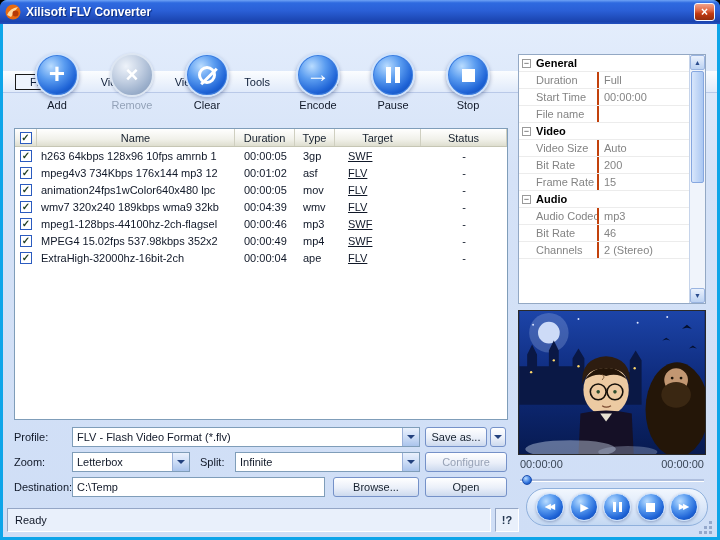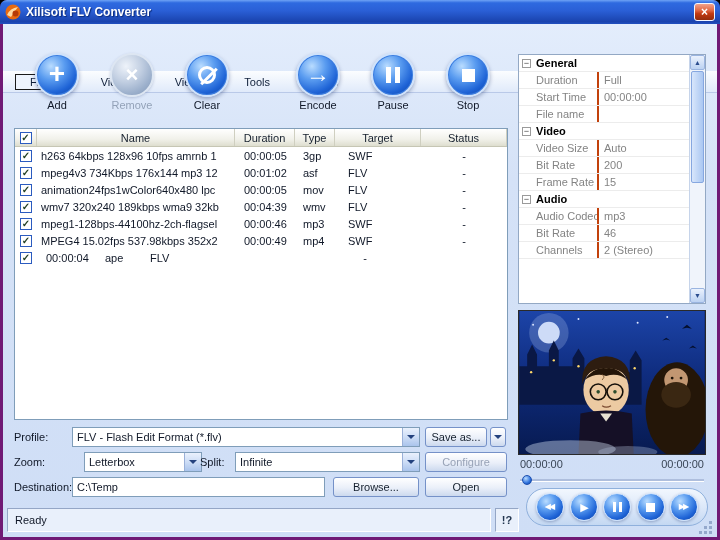--- a/index.html
+++ b/index.html
@@ -1,19 +1,19 @@
 <!DOCTYPE html>
 <html><head>
 <meta charset="utf-8">
 <style>
   * { box-sizing: border-box; margin:0; padding:0; }
   html,body { width:720px; height:540px; overflow:hidden; }
   body { font-family:"Liberation Sans", sans-serif; font-size:11px; background:#000; }
 
-  .window { position:relative; width:720px; height:540px; background:#701a75;
+  .window { position:relative; width:720px; height:540px; background:#0ea5e9;
             border-radius:8px 8px 0 0; }
 
   
   .titlebar { position:absolute; left:0; top:0; right:0; height:24px;
     background:linear-gradient(180deg,#6fa3f5 0%,#2e6ae0 12%,#2a5fd6 45%,#1a43ae 90%,#2150c0 100%);
     border-radius:7px 7px 0 0; display:flex; align-items:center; gap:5px; padding:0 5px; }
   .title-text { color:#fff; font-weight:bold; font-size:12px; text-shadow:1px 1px 1px #0a2a7a; flex:1; }
   .app-icon { width:16px; height:16px; display:block; }
   .close-btn { width:21px; height:18px; border-radius:3px; border:1px solid #f2f6ff;
     background:linear-gradient(180deg,#f1a28c 0%,#e06844 40%,#c23a12 60%,#932c0c 100%);
@@ -62,21 +62,21 @@
   .c-check { width:22px; display:flex; align-items:center; justify-content:center; }
   .c-name { width:198px; }
   .c-dur { width:60px; }
   .c-type { width:40px; }
   .c-target { width:86px; }
   .c-status { flex:1; }
   .trow { display:flex; height:17px; align-items:center; color:#101828; cursor:default; }
   .trow .c-name { padding-left:4px; }
   .trow .c-dur { padding-left:9px; }
   .trow .c-type { padding-left:8px; }
-  .trow .c-target { padding-left:13px; }
+  .trow .c-target { padding-left:13px;text-decoration:underline; }
   .trow .c-status { text-align:center; }
   .cb { width:12px; height:12px; background:#fff; border:1px solid #2b5bbf;
     display:flex; align-items:center; justify-content:center;
     font-size:10px; font-weight:bold; color:#1f3d1f; line-height:1; cursor:pointer; }
   .lbl-abs { position:absolute; line-height:20px; color:#101828; }
 
   .combo { position:absolute; height:20px; background:#fff; border:1px solid #7f9db9;
     display:flex; align-items:center; cursor:pointer; }
   .combo-value { flex:1; padding:0 4px; overflow:hidden; white-space:nowrap; color:#101828; }
   .combo-btn { width:17px; height:100%; border-left:1px solid #9ab0d8;
@@ -285,42 +285,43 @@
             <div class="tc c-name">MPEG4 15.02fps 537.98kbps 352x2</div>
             <div class="tc c-dur">00:00:49</div>
             <div class="tc c-type">mp4</div>
             <div class="tc c-target">SWF</div>
             <div class="tc c-status">-</div>
           </div>
           <div class="trow">
             <div class="tc c-check">
               <span class="cb">✓</span>
             </div>
+            <div class="tc c-name">ExtraHigh-32000hz-16bit-2ch</div>
             <div class="tc c-dur">00:00:04</div>
             <div class="tc c-type">ape</div>
             <div class="tc c-target">FLV</div>
             <div class="tc c-status">-</div>
           </div>
         </div>
     </div>
 
     <span class="lbl-abs" style="left:11px; top:403px;">Profile:</span>
     <div class="combo" style="left:69px; top:403px; width:348px;">
-      <span class="combo-value">FLV - Flash Edit Format  (*.flv)</span>
+      <span class="combo-value">FLV - Flash Video Format  (*.flv)</span>
       <span class="combo-btn">
           <span class="arrow-down"></span>
         </span>
     </div>
     <button class="xpbtn" style="left:422px; top:403px; width:62px;">Save as...</button>
     <button class="xpbtn" style="left:487px; top:403px; width:16px;">
         <span class="arrow-down"></span>
       </button>
 
     <span class="lbl-abs" style="left:11px; top:428px;">Zoom:</span>
-    <div class="combo" style="left:69px; top:428px; width:118px;margin-left:12px;">
+    <div class="combo" style="left:69px; top:428px; width:118px;">
       <span class="combo-value">Letterbox</span>
       <span class="combo-btn">
           <span class="arrow-down"></span>
         </span>
     </div>
     <span class="lbl-abs" style="left:197px; top:428px;">Split:</span>
     <div class="combo" style="left:232px; top:428px; width:185px;">
       <span class="combo-value">Infinite</span>
       <span class="combo-btn">
           <span class="arrow-down"></span>

